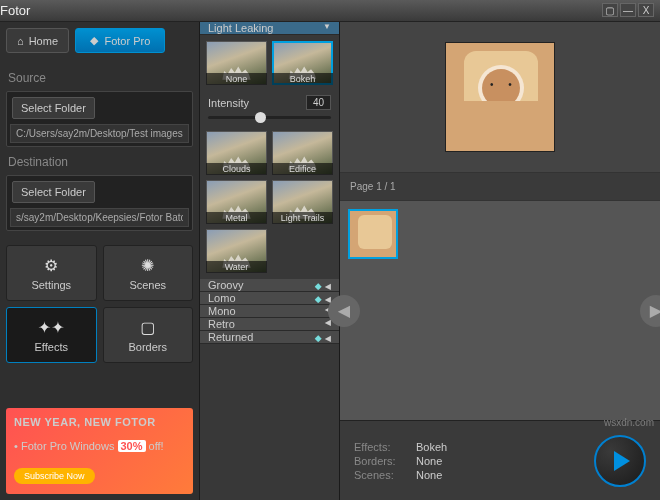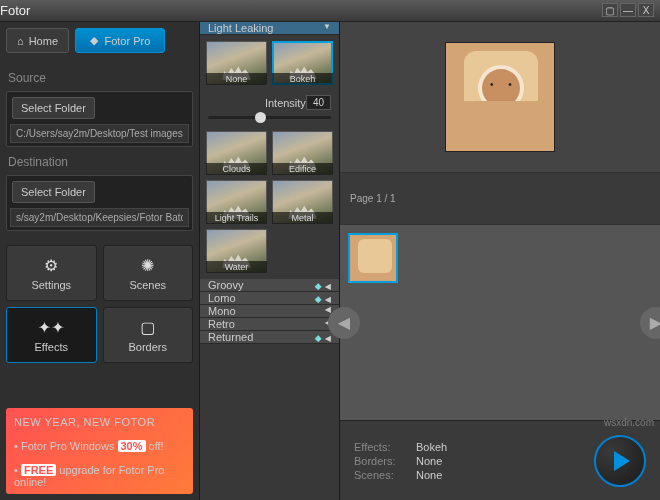--- a/index.html
+++ b/index.html
@@ -15,49 +15,49 @@
 .probtn{background:linear-gradient(#0090d0,#0070b0);border:1px solid #0090d0;border-radius:3px;padding:5px 14px;display:flex;align-items:center;gap:6px;cursor:pointer;color:#fff}
 .section-label{color:#888;font-size:12px;margin:8px 0 6px 2px}
 .pathbox{background:#222;border:1px solid #444;border-radius:2px;padding:3px;}
 .selectbtn{background:#3a3a3a;border:1px solid #555;padding:4px 8px;margin:2px;display:inline-block;cursor:pointer;border-radius:2px}
 .pathinput{background:#333;border:1px solid #444;color:#aaa;padding:3px 5px;width:100%;margin-top:3px;font-size:10px}
 .grid4{display:grid;grid-template-columns:1fr 1fr;gap:6px;margin-top:14px}
 .toolbtn{background:#3a3a3a;border:1px solid #222;border-radius:3px;height:56px;display:flex;flex-direction:column;align-items:center;justify-content:center;gap:4px;cursor:pointer}
 .toolbtn.active{background:#1a1a1a;border:1px solid #0080c0}
 .toolbtn .ico{font-size:16px;color:#ddd}
 .promo{margin-top:auto;background:linear-gradient(135deg,#ff5252,#ff7b3a);border-radius:3px;padding:8px;color:#fff;font-size:9px;position:relative;overflow:hidden;height:86px}
-.promo .h{font-weight:normal;font-size:11px;margin-bottom:4px;letter-spacing:0.5px}
+.promo .h{font-weight:bold;font-size:11px;margin-bottom:4px;letter-spacing:0.5px}
 .promo .line{font-size:8px;margin:12px 0;color:#fff}
 .promo .badge{background:#fff;color:#ff5252;padding:0 3px;border-radius:2px;font-weight:bold}
 .promo .sub{background:#ffb300;color:#fff;padding:3px 10px;border-radius:10px;display:inline-block;margin-top:4px;font-size:9px;cursor:pointer}
 .mid{width:140px;background:#383838;border-right:1px solid #1a1a1a;overflow-y:auto}
 .accordion{background:#4a4a4a;border-bottom:1px solid #2a2a2a;padding:0 8px;display:flex;align-items:flex-start;justify-content:space-between;cursor:pointer}
 .acc-open{background:#3a6a8a}
 .diamond{color:#7dd;font-size:9px}
 .tri{font-size:8px;color:#ccc}
 .effects-grid{padding:6px;display:grid;grid-template-columns:1fr 1fr;gap:5px}
 .effect{position:relative;cursor:pointer}
 .effect .thumb{width:100%;height:44px;background:linear-gradient(160deg,#8a9db5 0%,#c5b89a 40%,#4a5a3a 100%);border:1px solid #555;position:relative;overflow:hidden}
 .effect .thumb::before{content:"";position:absolute;top:55%;left:20%;width:60%;height:35%;background:#d8d4c8;clip-path:polygon(10% 100%,15% 40%,25% 60%,35% 20%,45% 50%,55% 10%,65% 50%,75% 30%,85% 60%,90% 100%)}
 .effect.sel .thumb{border:2px solid #00a0e0}
 .effect .lbl{position:absolute;bottom:0;left:0;right:0;background:rgba(0,0,0,0.6);text-align:center;font-size:9px;padding:1px 0;color:#ddd}
-.intensity{padding:4px 8px;display:flex;align-items:center;justify-content:flex-end}
+.intensity{padding:4px 8px;display:flex;align-items:center;justify-content:space-between}
 .intensity .val{background:#222;border:1px solid #555;padding:1px 6px;font-size:10px}
 .slider{padding:2px 8px 6px}
 .slider-track{height:3px;background:#222;position:relative;border-radius:2px}
 .slider-thumb{position:absolute;top:-4px;left:38%;width:11px;height:11px;background:#ddd;border-radius:50%;cursor:pointer}
 .right{flex:1;background:#444;display:flex;flex-direction:column;position:relative}
 .preview{flex:0 0 150px;display:flex;align-items:center;justify-content:center;background:#444}
 .catimg{width:110px;height:110px;background:#d4a574;border:1px solid #222;position:relative;overflow:hidden}
 .bread{position:absolute;top:8px;left:18px;width:74px;height:74px;background:#e8c896;border-radius:12px 12px 8px 8px}
 .bread::after{content:"";position:absolute;top:14px;left:14px;width:46px;height:46px;background:#f5e6d3;border-radius:50%}
 .catface{position:absolute;top:26px;left:36px;width:38px;height:38px;background:#c89060;border-radius:50%}
 .catface::before{content:"• •";position:absolute;top:10px;left:8px;font-size:10px;color:#222;letter-spacing:6px}
 .catbody{position:absolute;bottom:0;left:10px;width:90px;height:50px;background:#d4a574}
-.pager{padding:20px 10px;font-size:10px;color:#aaa;border-top:1px solid #333;border-bottom:1px solid #333;background:#3a3a3a}
+.pager{padding:8px 10px;font-size:10px;color:#aaa;border-top:1px solid #333;border-bottom:1px solid #333;background:#3a3a3a}
 .thumbs{flex:1;background:#555;padding:8px;position:relative}
 .thumbitem{width:50px;height:50px;border:2px solid #00a0e0;background:#d4a574;position:relative;overflow:hidden;cursor:pointer}
 .thumbitem .tb{position:absolute;top:4px;left:8px;width:34px;height:34px;background:#e8c896;border-radius:6px}
 .navarrow{position:absolute;top:50%;width:32px;height:32px;background:#666;border-radius:50%;display:flex;align-items:center;justify-content:center;color:#aaa;font-size:16px;cursor:pointer;transform:translateY(-50%)}
 .navarrow.l{left:-12px}
 .navarrow.r{right:-12px}
 .bottom{height:80px;background:#3a3a3a;border-top:1px solid #222;display:flex;align-items:center;padding:0 14px;gap:20px}
 .info{flex:1}
 .info-row{display:flex;gap:6px;margin:2px 0;font-size:11px}
 .info-row .k{color:#888;width:56px;text-align:left}
@@ -121,23 +121,20 @@
         <span class="ico">▢</span>
         <span>Borders</span>
       </div>
     </div>
 
     <div class="promo">
       <div class="h">NEW YEAR, NEW FOTOR</div>
       <div class="line">
         <span>• Fotor Pro Windows </span><span class="badge">30%</span><span> off!</span>
       </div>
-      <div class="line">
-        <span>• </span><span class="badge">FREE</span><span> upgrade for Fotor Pro online!</span>
-      </div>
       <div class="sub">Subscribe Now</div>
     </div>
   </div>
 
   <div class="mid">
     <div class="accordion acc-open">
       <span>Light Leaking</span>
       <span class="tri">▼</span>
     </div>
     <div class="effects-grid">
@@ -163,25 +160,25 @@
       <div class="effect">
           <div class="thumb"></div>
           <div class="lbl">Clouds</div>
         </div>
       <div class="effect">
           <div class="thumb"></div>
           <div class="lbl">Edifice</div>
         </div>
       <div class="effect">
           <div class="thumb"></div>
+          <div class="lbl">Metal</div>
+        </div>
+      <div class="effect">
+          <div class="thumb"></div>
           <div class="lbl">Light Trails</div>
-        </div>
-      <div class="effect">
-          <div class="thumb"></div>
-          <div class="lbl">Metal</div>
         </div>
       <div class="effect">
           <div class="thumb"></div>
           <div class="lbl">Water</div>
         </div>
     </div>
     <div class="accordion">
         <span>Groovy</span>
         <span><span class="diamond">◆</span> <span class="tri">◀</span></span>
       </div>

